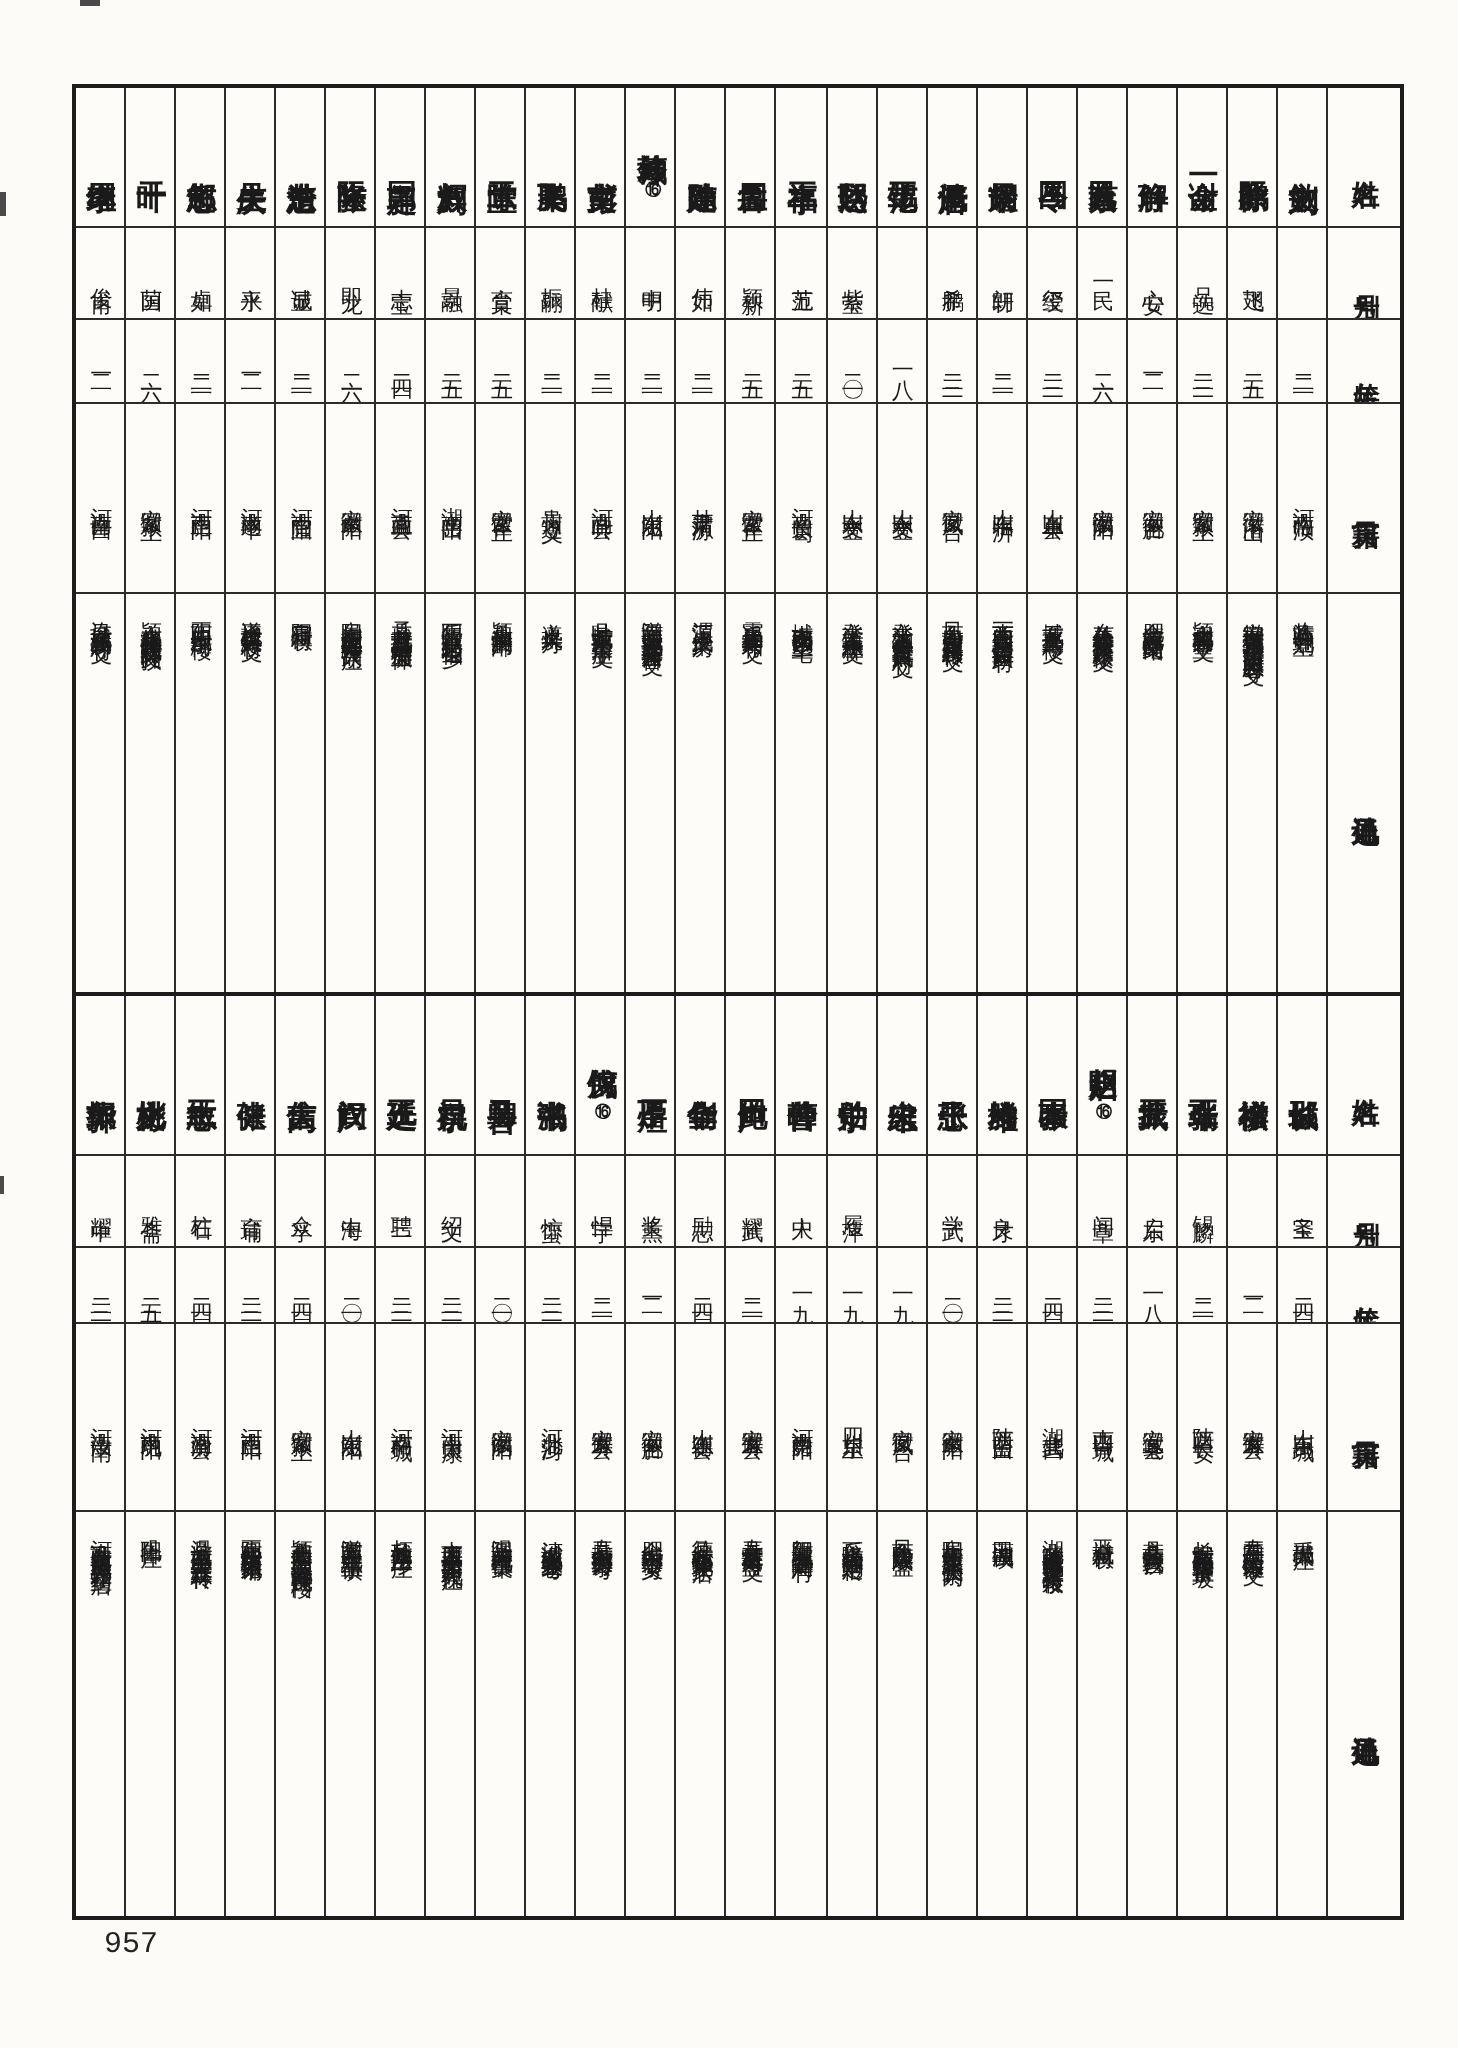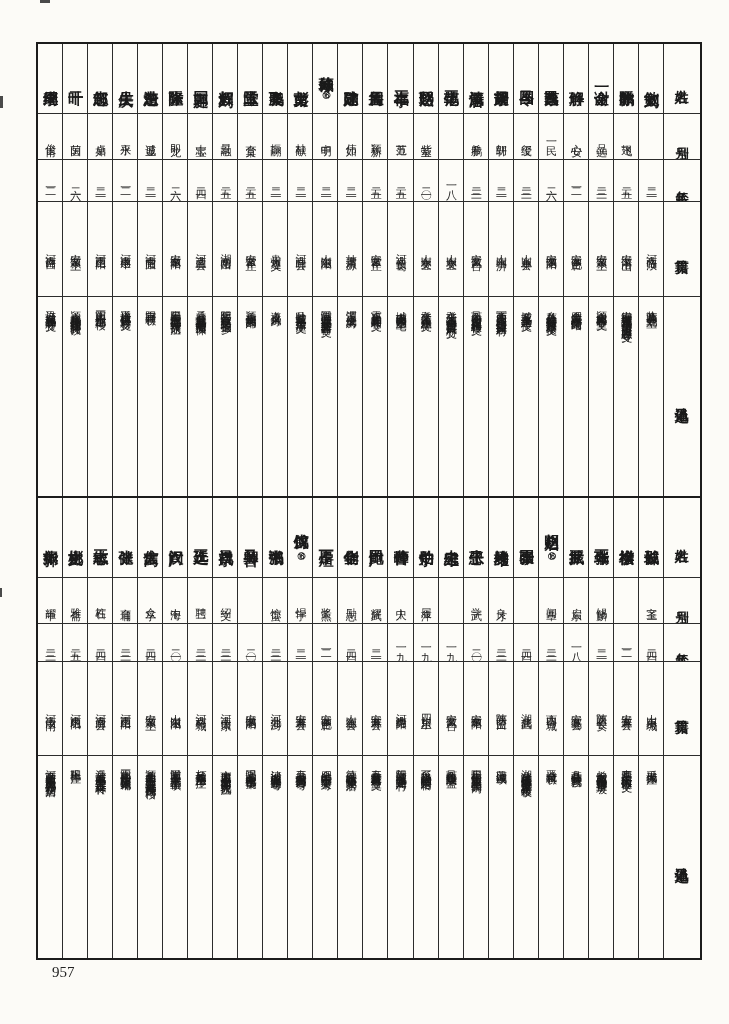--- a/index.html
+++ b/index.html
@@ -37,21 +37,21 @@
   .section-top .age-cell{height:42px;}
   .section-top .native-cell{height:95px;}
   .section-bottom .name-cell{height:80px;}
   .section-bottom .alias-cell{height:46px;}
   .section-bottom .age-cell{height:38px;}
   .section-bottom .native-cell{height:94px;}
   .header-cell{font-weight:700;font-size:14px;justify-content:space-evenly;letter-spacing:0;padding:6px 0;}
   .header-cell.address-cell{justify-content:space-evenly;padding:28px 0;}
   .header-cell.age-cell,.header-cell.alias-cell{font-size:13px;padding:4px 0;}
   .mark{font-size:8px;letter-spacing:0;margin-top:1px;}
-  .page-num{position:absolute;left:52px;top:964px;font-size:15px;font-family:Liberation Serif, serif;color:#222;}
+  .page-num{position:absolute;left:52px;top:964px;font-size:15px;font-family:Liberation Mono, monospace;color:#222;}
   .artifact{position:absolute;background:#4a4a4a;}
   .artifact-a{left:0px;top:96px;width:3px;height:12px;}
   .artifact-b{left:40px;top:0px;width:10px;height:3px;}
   .artifact-c{left:0px;top:588px;width:2px;height:9px;}
 </style>
 </head>
 <body>
 
 <div class="page">
   <div class="artifact artifact-a"></div>

